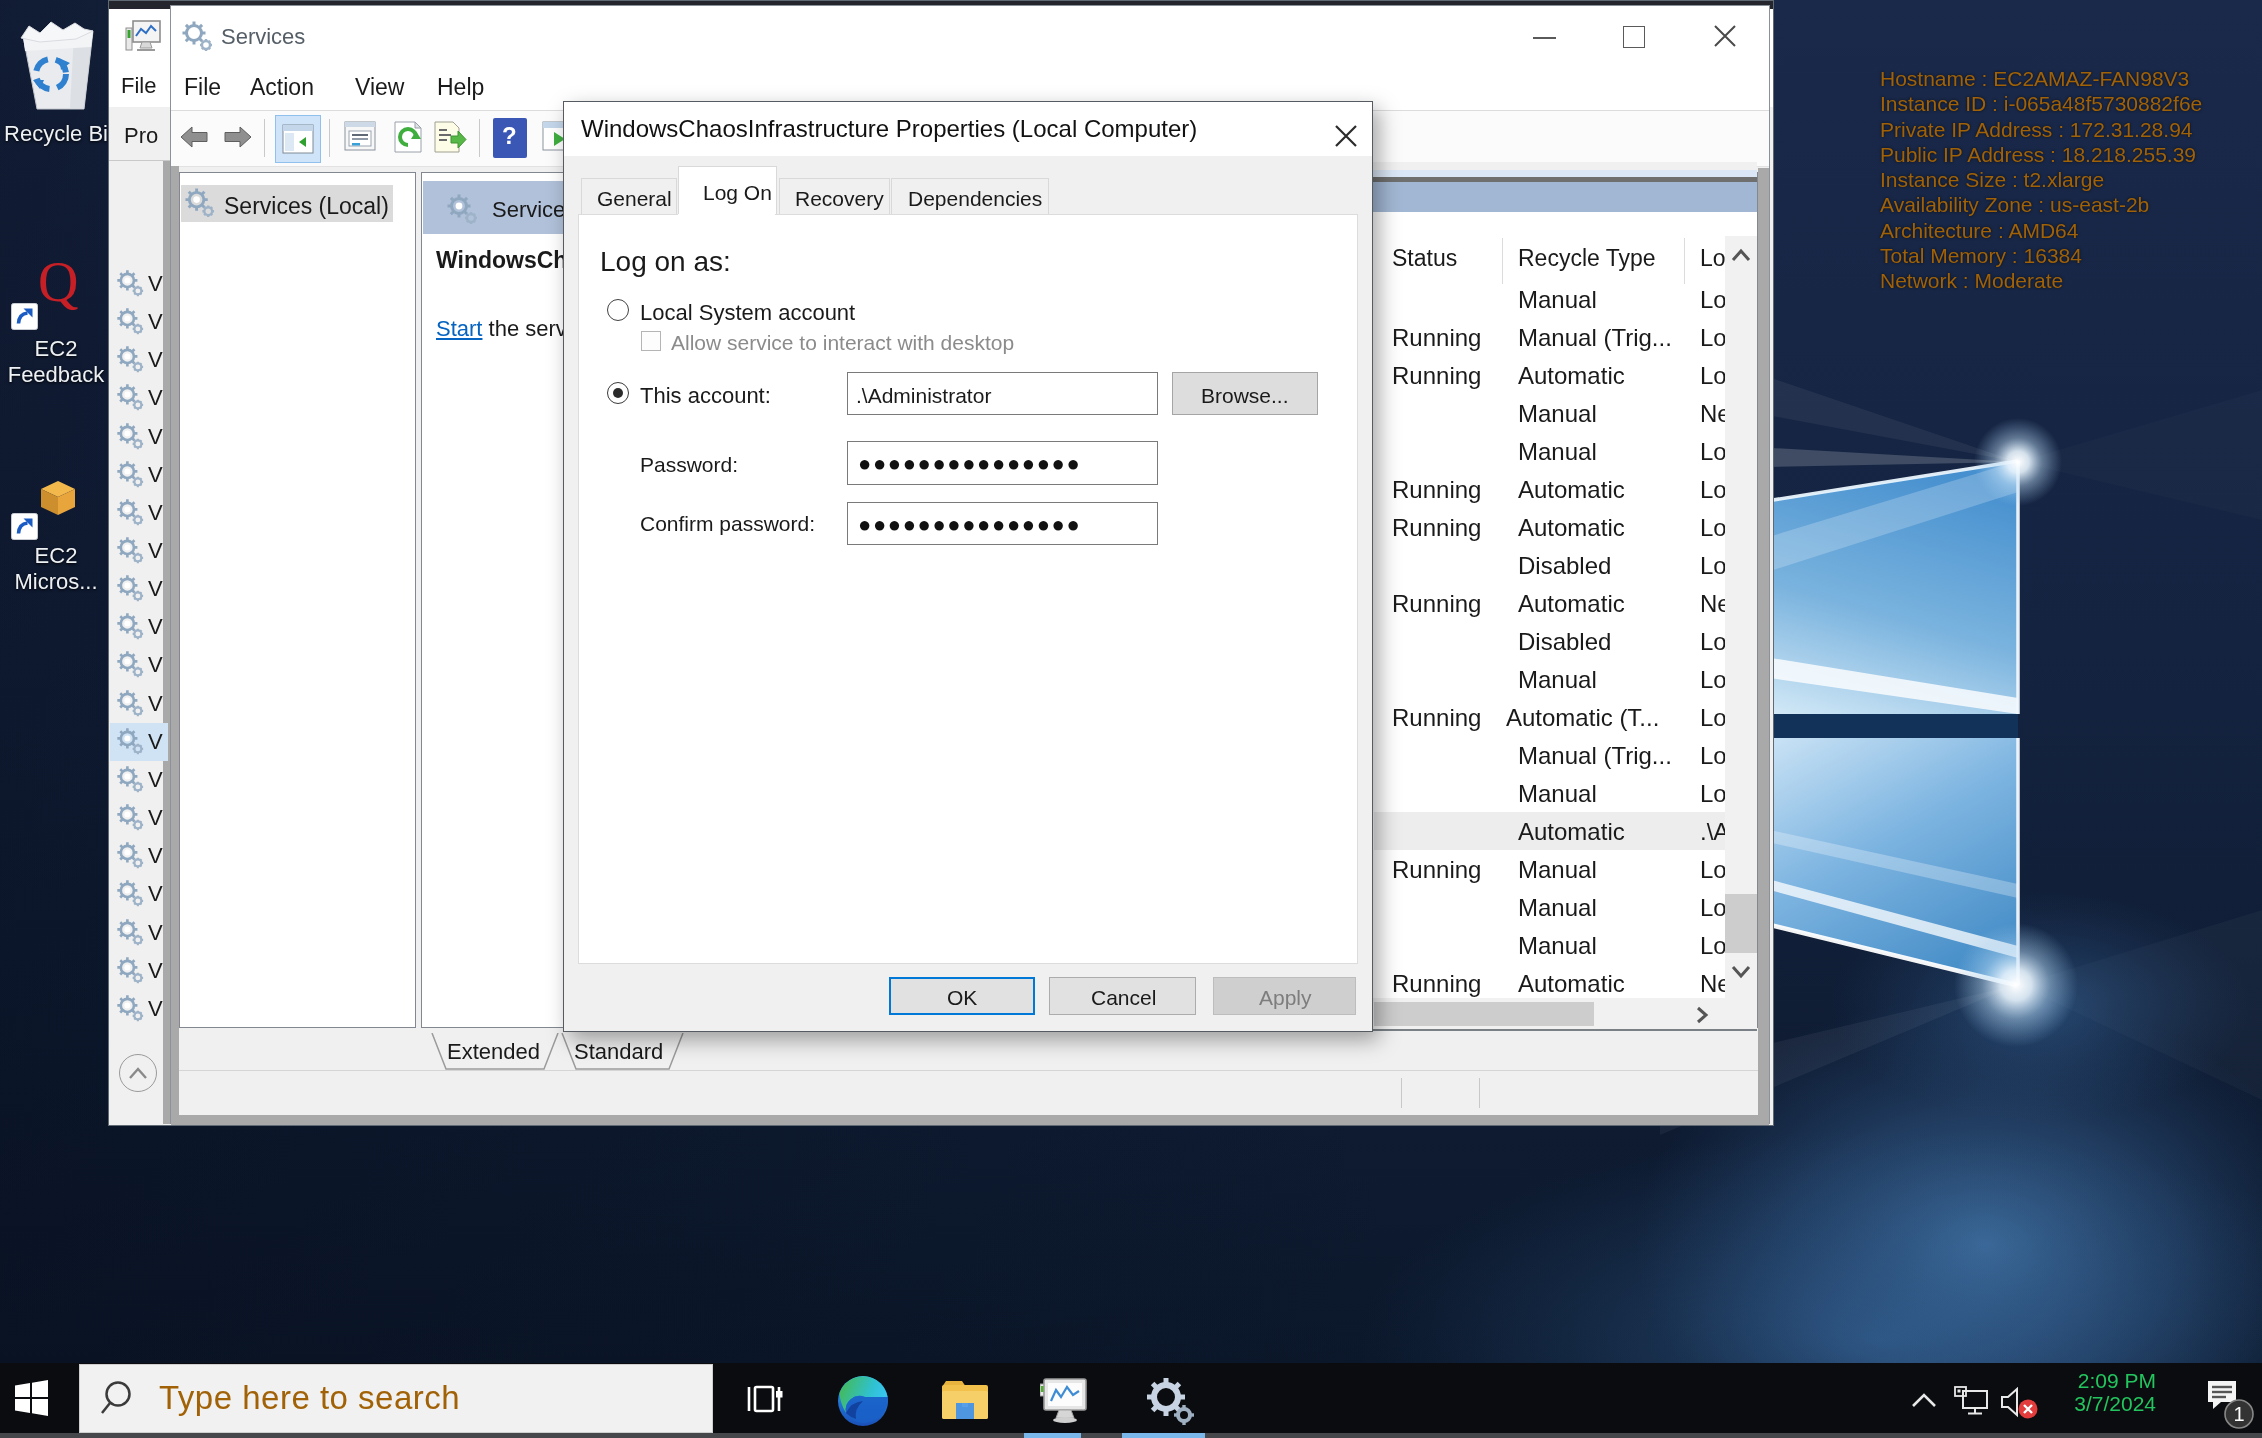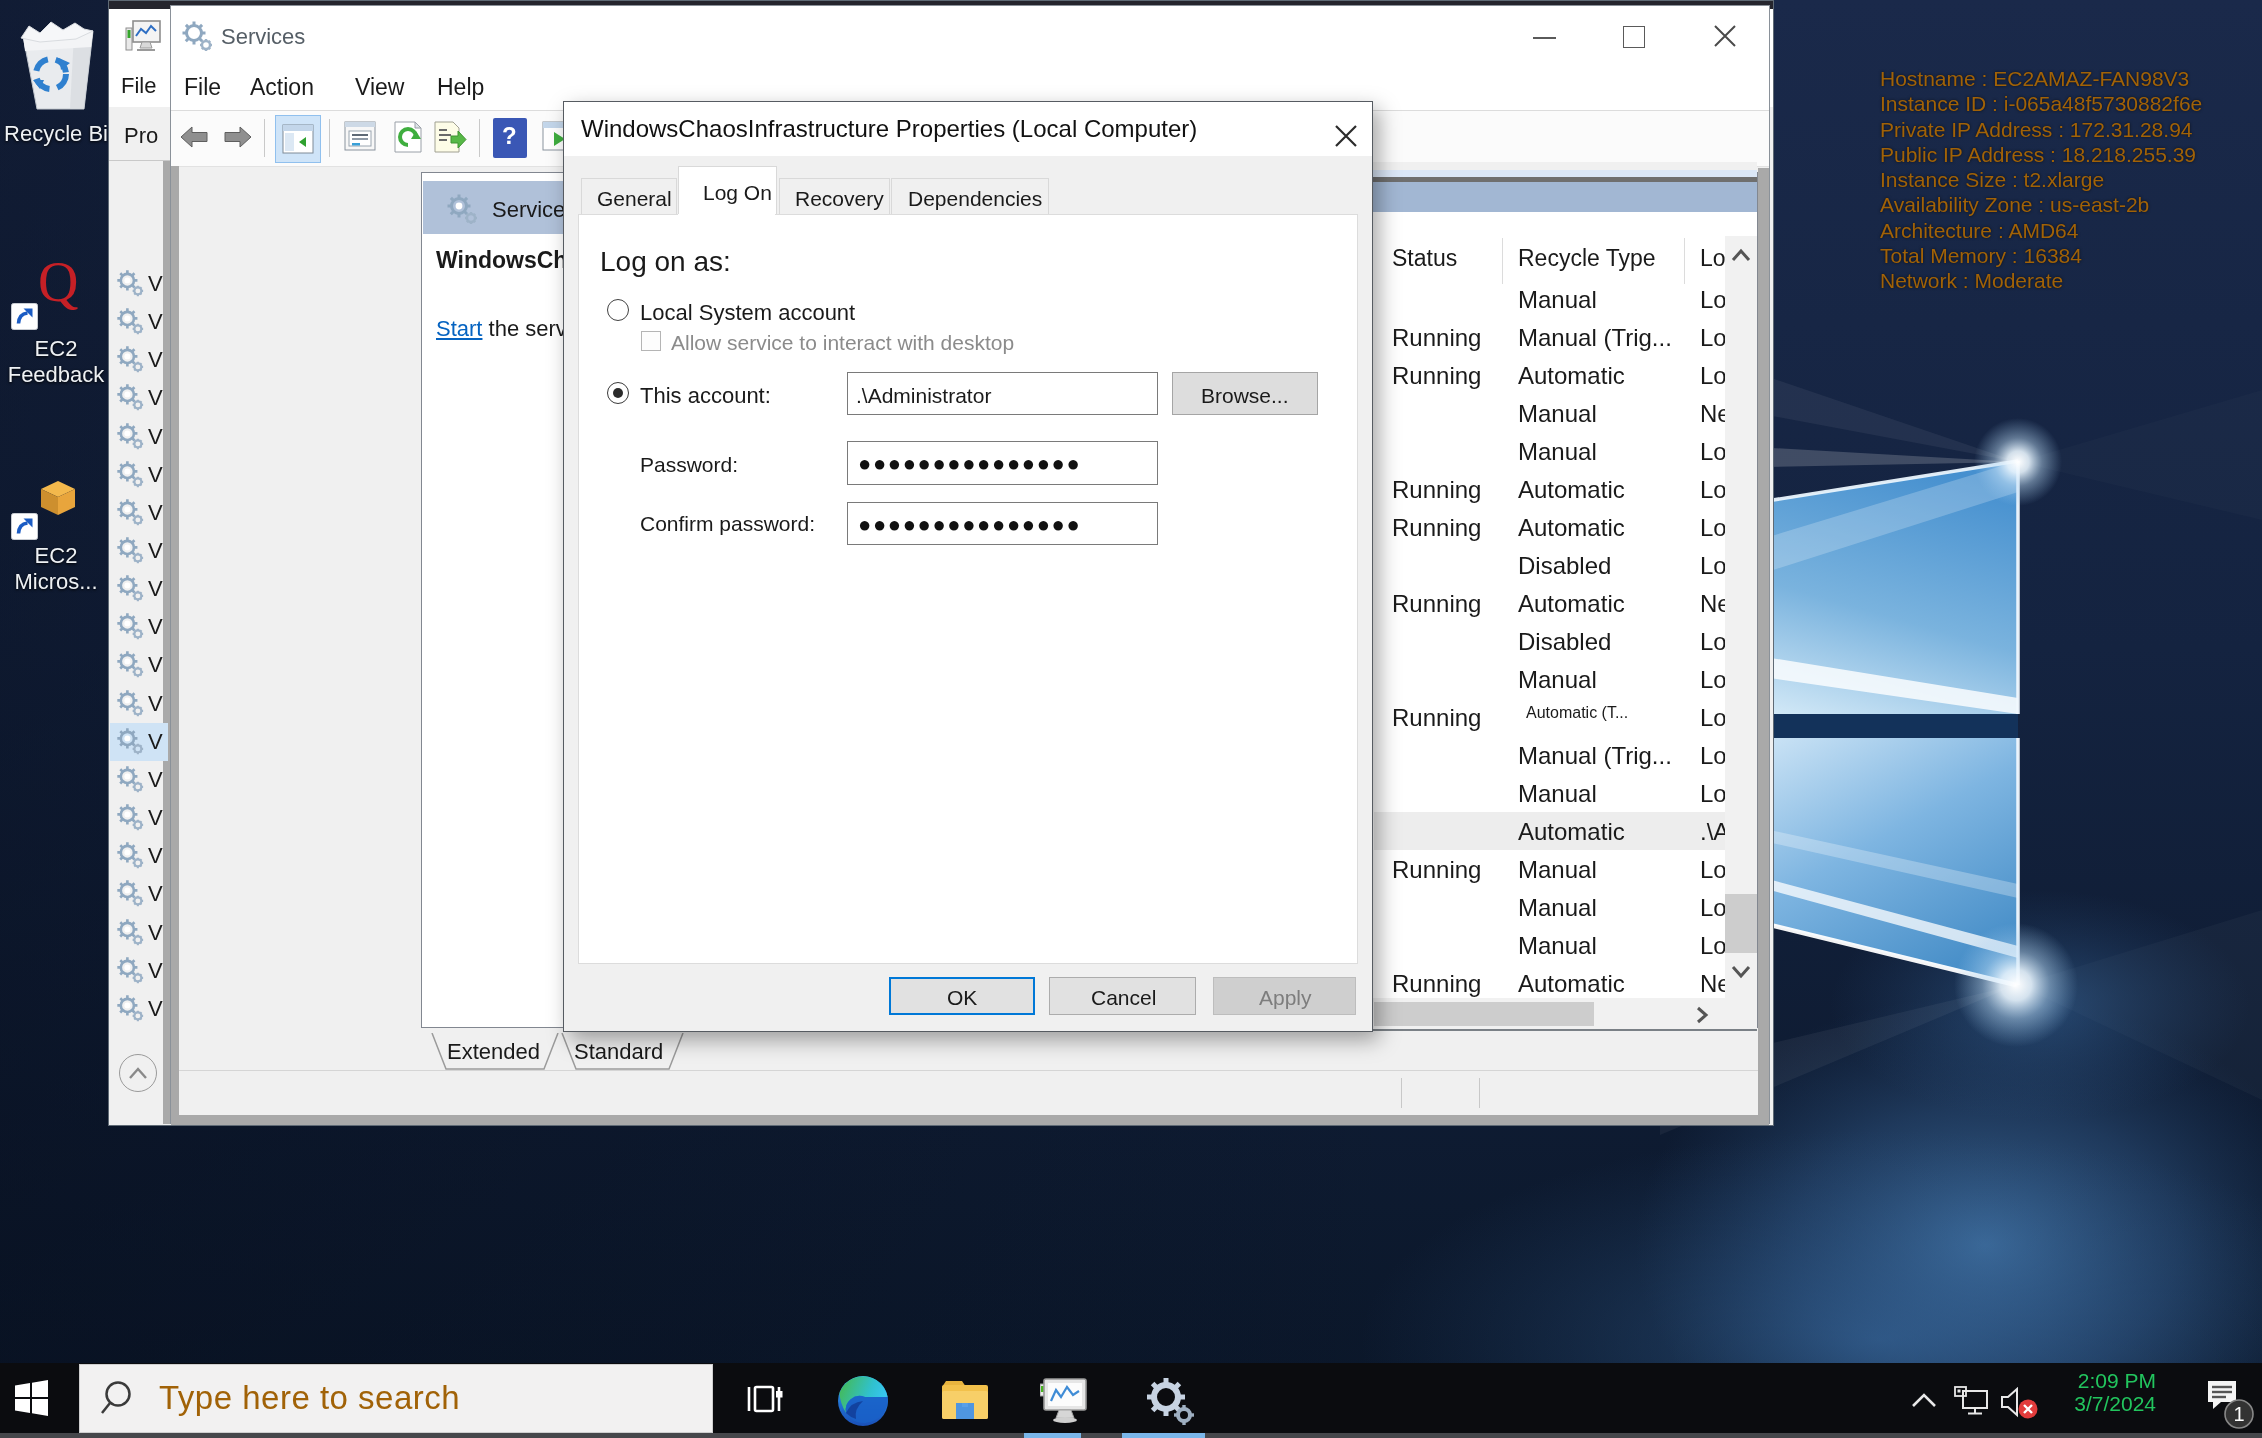--- a/index.html
+++ b/index.html
@@ -286,20 +286,27 @@
   <div class="a" style="left:308px;top:113px;width:1px;height:38px;background:#c9c9c9"></div>
   <div class="a" style="left:322px;top:112px;width:34px;height:40px;background:#3a57b5;border-radius:2px">
     <div class="t a" style="left:9px;top:4px;color:#fff;font-weight:bold;font-size:24px">?</div>
   </div>
   <svg class="a" style="left:370px;top:114px" width="34" height="34" viewBox="0 0 34 34">
     <rect x="2" y="2" width="30" height="28" fill="#ffffff" stroke="#8a939e"></rect>
     <rect x="2" y="2" width="30" height="6" fill="#c3d6ea"></rect>
     <polygon points="13,12 24,19 13,26" fill="#3fae3f"></polygon>
   </svg>
 
+  <div class="a" style="left:8px;top:166px;width:237px;height:856px;background:#ffffff;border:1px solid #828790;box-sizing:border-box">
+    <div class="a" style="left:1px;top:12px;width:212px;height:37px;background:#dbdbdb"></div>
+    <svg class="a" style="left:4px;top:14px" width="31" height="31" viewBox="0 0 32 32">
+          <use href="#svcgear"></use>
+        </svg>
+    <div class="t a" style="left:44px;top:20px;font-size:23px">Services (Local)</div>
+  </div>
 
   <div class="a" style="left:250px;top:166px;width:1337px;height:856px;background:#ffffff;border:1px solid #828790;box-sizing:border-box">
     <div class="a" style="left:1px;top:8px;width:1333px;height:53px;background:#b0c1d9"></div>
     <svg class="a" style="left:24px;top:20px" width="32" height="32" viewBox="0 0 32 32">
           <use href="#svcgear"></use>
         </svg>
     <div class="t a" style="left:70px;top:24px;font-size:22px">Services</div>
     <div class="t a" style="left:14px;top:74px;font-weight:bold;font-size:23px">WindowsChaosInfrastructure</div>
     <div class="t a" style="left:14px;top:143px;font-size:22px"><span style="color:#0563c1;text-decoration:underline">Start</span> the service</div>
   </div>
@@ -352,21 +359,21 @@
 <div class="t a" style="left:145px;top:272px;font-size:24px">Disabled</div>
 <div class="t a" style="left:327px;top:272px;font-size:24px">Lo</div>
 <div class="t a" style="left:19px;top:310px;font-size:24px">Running</div>
 <div class="t a" style="left:145px;top:310px;font-size:24px">Automatic</div>
 <div class="t a" style="left:327px;top:310px;font-size:24px">Ne</div>
 <div class="t a" style="left:145px;top:348px;font-size:24px">Disabled</div>
 <div class="t a" style="left:327px;top:348px;font-size:24px">Lo</div>
 <div class="t a" style="left:145px;top:386px;font-size:24px">Manual</div>
 <div class="t a" style="left:327px;top:386px;font-size:24px">Lo</div>
 <div class="t a" style="left:19px;top:424px;font-size:24px">Running</div>
-<div class="t a" style="left:153px;top:424px;font-size:16px">Automatic (T...</div>
+<div class="t a" style="left:133px;top:424px;font-size:24px">Automatic (T...</div>
 <div class="t a" style="left:327px;top:424px;font-size:24px">Lo</div>
 <div class="t a" style="left:145px;top:462px;font-size:24px">Manual (Trig...</div>
 <div class="t a" style="left:327px;top:462px;font-size:24px">Lo</div>
 <div class="t a" style="left:145px;top:500px;font-size:24px">Manual</div>
 <div class="t a" style="left:327px;top:500px;font-size:24px">Lo</div>
 <div class="a" style="left:1px;top:532px;width:351px;height:38px;background:#ededed"></div>
 <div class="t a" style="left:145px;top:538px;font-size:24px">Automatic</div>
 <div class="t a" style="left:327px;top:538px;font-size:24px">.\A</div>
 <div class="t a" style="left:19px;top:576px;font-size:24px">Running</div>
 <div class="t a" style="left:145px;top:576px;font-size:24px">Manual</div>

